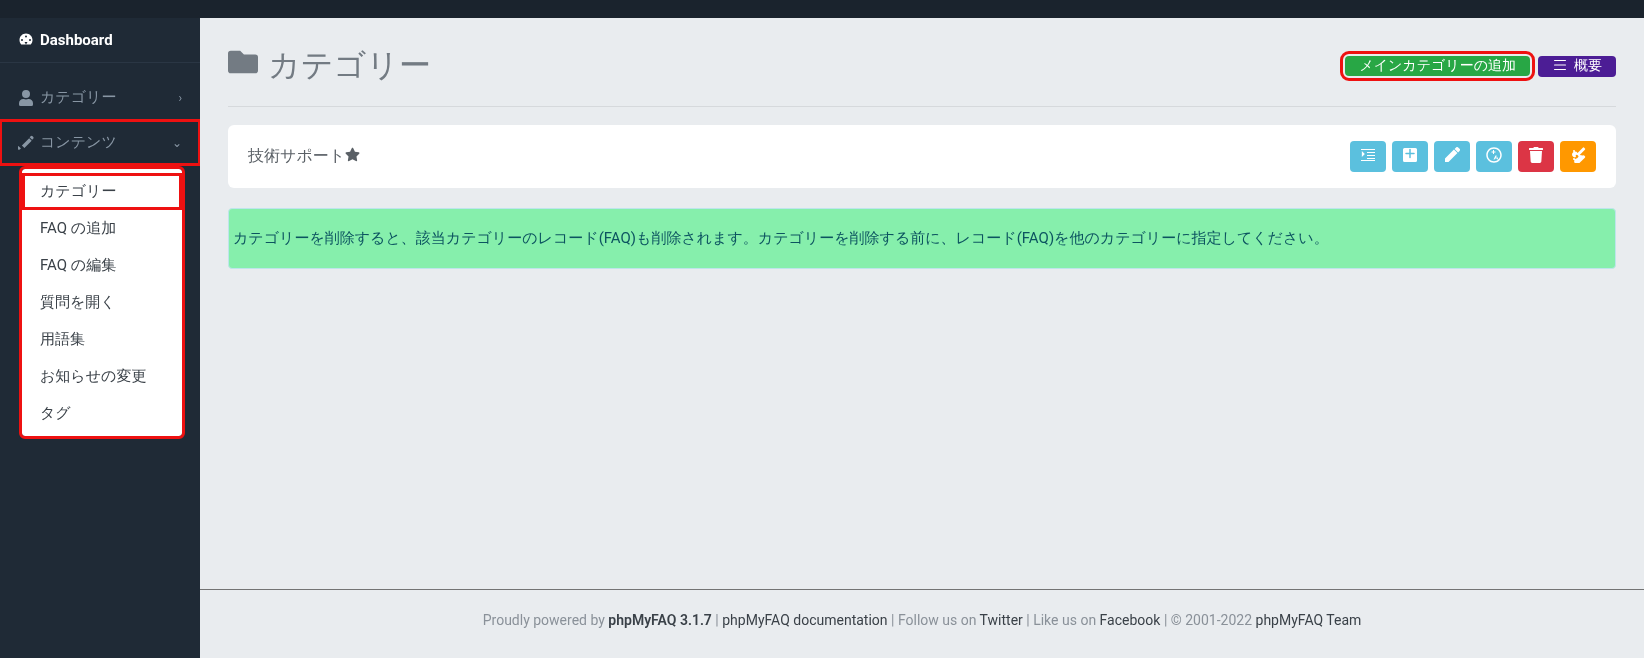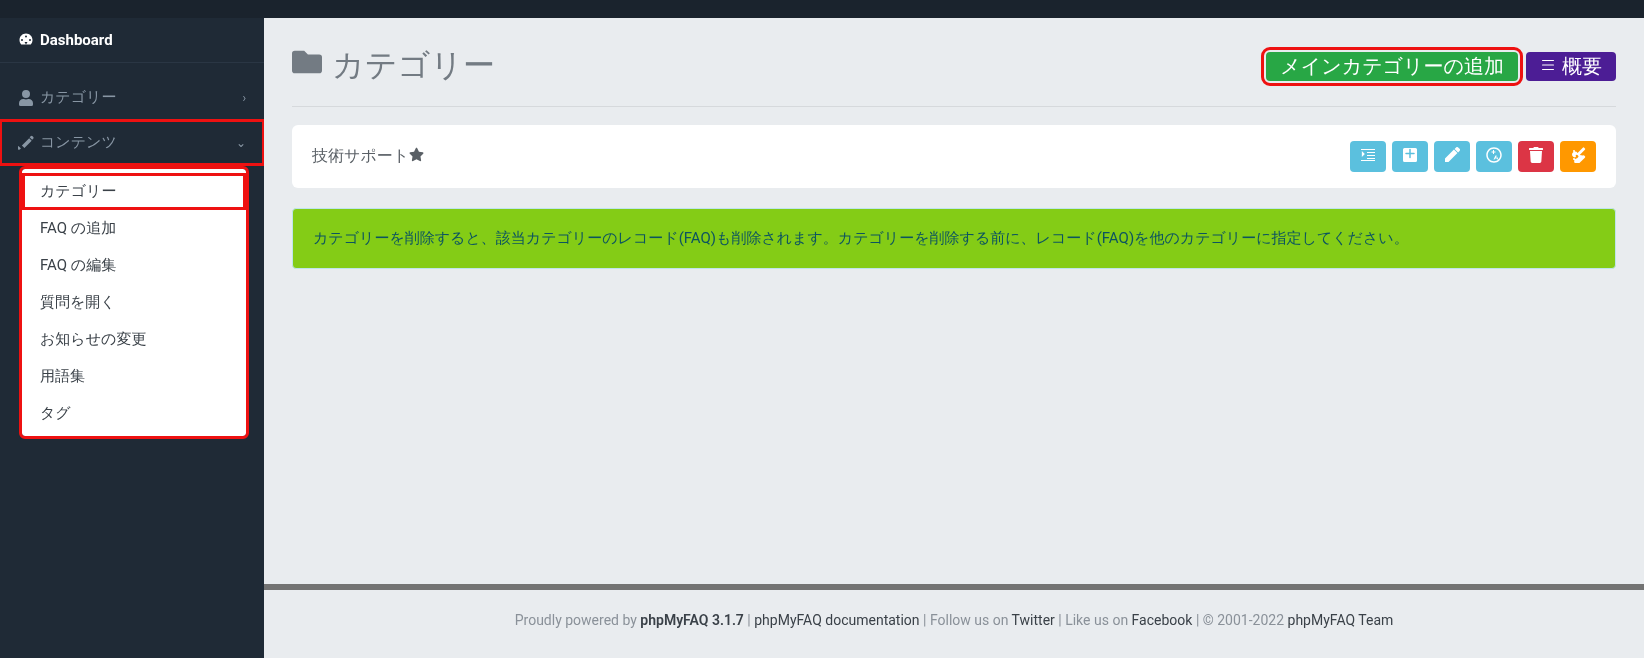--- a/index.html
+++ b/index.html
@@ -1,48 +1,48 @@
 <!DOCTYPE html>
 <html><head>
 <meta charset="utf-8">
 <style>
 * { margin: 0; padding: 0; box-sizing: border-box; }
 body { font-family: -apple-system, BlinkMacSystemFont, "Segoe UI", Roboto, sans-serif; background: #e9ecef; font-size: 15px; color: #212529; }
 .layout { display: flex; min-height: 658px; }
-.sidebar { width: 264px; background: #1f2a36; color: #8896a4; flex-shrink: 0; }
+.sidebar { width: 200px; background: #1f2a36; color: #8896a4; flex-shrink: 0; }
 .sidebar .topbar { height: 18px; background: #1a232d; }
 .nav-item { display: flex; align-items: center; padding: 13px 18px; cursor: pointer; font-size: 15px; }
 .nav-item.dashboard { color: #ffffff; font-weight: 700; border-bottom: 1px solid #2a3644; margin-bottom: 12px; }
 .nav-item .icon { width: 22px; display: inline-flex; align-items: center; }
 .nav-item .label { flex: 1; }
 .nav-item .chev { font-size: 12px; color: #8896a4; }
 .nav-item.highlighted { outline: 3px solid #e11; outline-offset: -2px; }
 .submenu { background: #ffffff; margin: 4px 18px 4px 22px; border-radius: 3px; padding: 4px 0; outline: 3px solid #e11; outline-offset: 0; }
 .submenu-item { padding: 9px 18px; color: #3a4148; cursor: pointer; font-size: 15px; }
 .submenu-item.active { outline: 3px solid #e11; outline-offset: -3px; }
 .main { flex: 1; background: #e9ecef; display: flex; flex-direction: column; }
 .main .topbar { height: 18px; background: #1a232d; }
 .content { padding: 26px 28px; flex: 1; }
 .page-header { display: flex; align-items: center; margin-bottom: 18px; border-bottom: 1px solid #d6d9dc; padding-bottom: 18px; }
 .page-title { font-size: 32px; color: #737b83; font-weight: 400; display: flex; align-items: center; gap: 10px; }
 .page-actions { margin-left: auto; display: flex; gap: 8px; align-items: center; }
-.btn { display: inline-flex; align-items: center; gap: 6px; padding: 1px 14px; border-radius: 4px; cursor: pointer; font-size: 20px; border: none; }
+.btn { display: inline-flex; align-items: center; gap: 6px; padding: 1px 14px; border-radius: 4px; cursor: pointer; font-size: 14px; border: none; }
 .btn-green { background: #28a745; color: #fff; outline: 3px solid #e11; outline-offset: 2px; }
 .btn-info { background: #4c1d95; color: #fff; }
 .btn-info-light { background: #5bc0de; color: #fff; }
 .btn-ff9800 { background: #ff9800; color: #fff; }
 .btn-red { background: #dc3545; color: #fff; }
 .btn-dark { background: #343a40; color: #fff; }
 .btn-sm { padding: 6px 10px; font-size: 14px; }
 .card { background: #ffffff; border-radius: 6px; padding: 16px 20px; margin-bottom: 20px; display: flex; align-items: center; }
 .cat-label { color: #5a6066; font-size: 16px; flex: 1; display: flex; align-items: center; gap: 0; }
 .card-actions { display: flex; gap: 6px; }
 .save-row { margin-bottom: 26px; }
-.alert { background: #84cc16; color: #0c5460; border: 1px solid #bee5eb; border-radius: 4px; padding: 16px 20px; line-height: 1.8; font-size: 15px; }
-.footer { text-align: center; padding: 22px 0 30px; color: #8a9199; font-size: 14px; border-top: 6px solid #737373; }
+.alert { background: #86efac; color: #0c5460; border: 1px solid #bee5eb; border-radius: 4px; padding: 16px 4px; line-height: 1.8; font-size: 15px; }
+.footer { text-align: center; padding: 22px 0 30px; color: #8a9199; font-size: 14px; border-top: 1px solid #737373; }
 .footer a { color: #3a4148; text-decoration: none; }
 .footer strong { color: #3a4148; font-weight: 600; }
 .icon svg { width: 16px; height: 16px; fill: currentColor; }
 .title-icon svg { width: 30px; height: 30px; fill: #737b83; }
 </style>
 </head>
 <body>
 
 <div class="layout">
   <aside class="sidebar">
@@ -75,22 +75,22 @@
       </span>
       <span class="label">コンテンツ</span>
       <span class="chev">⌄</span>
     </div>
 
     <div class="submenu">
       <div class="submenu-item active">カテゴリー</div>
       <div class="submenu-item">FAQ の追加</div>
       <div class="submenu-item">FAQ の編集</div>
       <div class="submenu-item">質問を開く</div>
+      <div class="submenu-item">用語集</div>
       <div class="submenu-item">お知らせの変更</div>
-      <div class="submenu-item">用語集</div>
       <div class="submenu-item">タグ</div>
     </div>
   </aside>
 
   <main class="main">
     <div class="topbar"></div>
 
     <div class="content">
       <div class="page-header">
         <h1 class="page-title">

